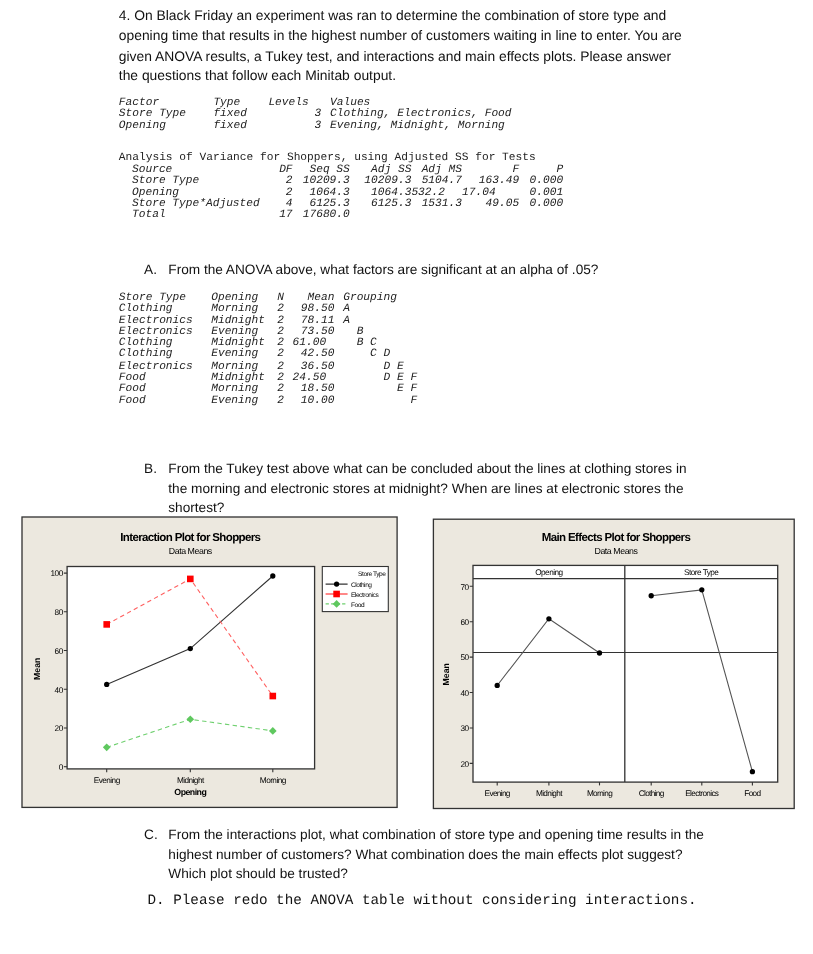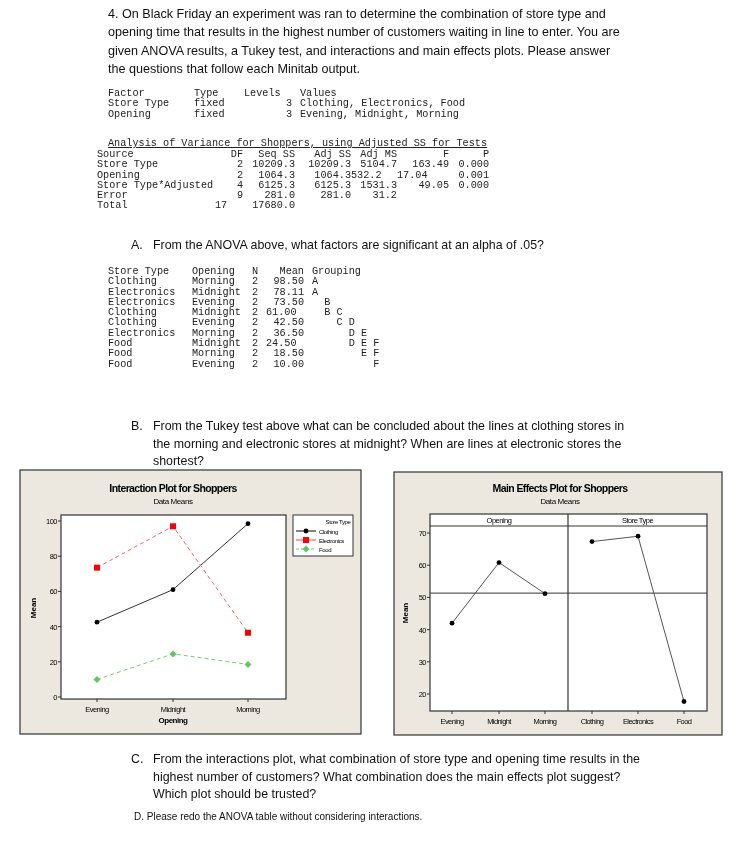--- a/index.html
+++ b/index.html
@@ -2,22 +2,22 @@
 <html><head>
 <meta charset="utf-8">
 <style>
   html, body { margin: 0; padding: 0; background: #ffffff; }
   body { width: 739px; height: 867px; position: relative; overflow: hidden; font-family: "Liberation Sans", sans-serif; color: #111; }
   .abs { position: absolute; }
   .intro { left: 108px; top: 5px; width: 520px; font-size: 12.6px; line-height: 18.4px; }
   .mono { font-family: "Liberation Mono", monospace; font-size: 10.2px; line-height: 10.6px; white-space: pre; color: #222; }
   .q { font-size: 12.4px; line-height: 17.6px; }
   .q .lbl { position: absolute; left: -22px; top: 0; }
-  .qd { font-family: Liberation Sans, sans-serif; font-size: 10px; }
-  table.mt { border-collapse: collapse; }
+  .qd { font-family: Liberation Mono, monospace; font-size: 13px; }
+  table.mt { border-collapse: collapse; font-style: italic; }
   table.mt td { padding: 0; font-family: "Liberation Mono", monospace; font-size: 10.2px; line-height: 10.3px; white-space: pre; color: #222; }
   svg text { font-family: "Liberation Sans", sans-serif; }
 </style>
 </head>
 <body>
 
 <div class="abs intro">4. On Black Friday an experiment was ran to determine the combination of store type and opening time that results in the highest number of customers waiting in line to enter.  You are given ANOVA results, a Tukey test, and interactions and main effects plots. Please answer the questions that follow each Minitab output.</div>
 
 <table class="abs mt" style="left:108px; top:89px;">
   <tbody>
@@ -35,22 +35,22 @@
   </tr>
   <tr>
     <td>Opening</td>
     <td>fixed</td>
     <td style="text-align:right;padding-right:8px">3</td>
     <td>Evening, Midnight, Morning</td>
   </tr>
 </tbody>
   </table>
 
-<div class="abs mono" style="left:108px; top:139px;text-decoration:underline;">Analysis of Variance for Shoppers, using Adjusted SS for Tests</div>
-<table class="abs mt" style="left:97px; top:150px;">
+<div class="abs mono" style="left:108px; top:139px;">Analysis of Variance for Shoppers, using Adjusted SS for Tests</div>
+<table class="abs mt" style="left:120px; top:150px;">
   <tbody>
       <tr>
     <td style="width:118px">Source</td>
     <td style="width:28px;text-align:right">DF</td>
     <td style="width:52px;text-align:right">Seq SS</td>
     <td style="width:56px;text-align:right">Adj SS</td>
     <td style="width:46px;text-align:right">Adj MS</td>
     <td style="width:52px;text-align:right">F</td>
     <td style="width:40px;text-align:right">P</td>
   </tr>
@@ -75,31 +75,22 @@
   <tr>
     <td>Store Type*Adjusted</td>
     <td style="text-align:right">4</td>
     <td style="text-align:right">6125.3</td>
     <td style="text-align:right">6125.3</td>
     <td style="text-align:right">1531.3</td>
     <td style="text-align:right">49.05</td>
     <td style="text-align:right">0.000</td>
   </tr>
   <tr>
-    <td>Error</td>
-    <td style="text-align:right">9</td>
-    <td style="text-align:right">281.0</td>
-    <td style="text-align:right">281.0</td>
-    <td style="text-align:right">31.2</td>
-    <td style="text-align:right"></td>
-    <td style="text-align:right"></td>
-  </tr>
-  <tr>
     <td>Total</td>
-    <td style="">17</td>
+    <td style="text-align:right">17</td>
     <td style="text-align:right">17680.0</td>
     <td style="text-align:right"></td>
     <td style="text-align:right"></td>
     <td style="text-align:right"></td>
     <td style="text-align:right"></td>
   </tr>
 </tbody>
   </table>
 
 <div class="abs q" style="left:153px; top:237px; width:500px;">

